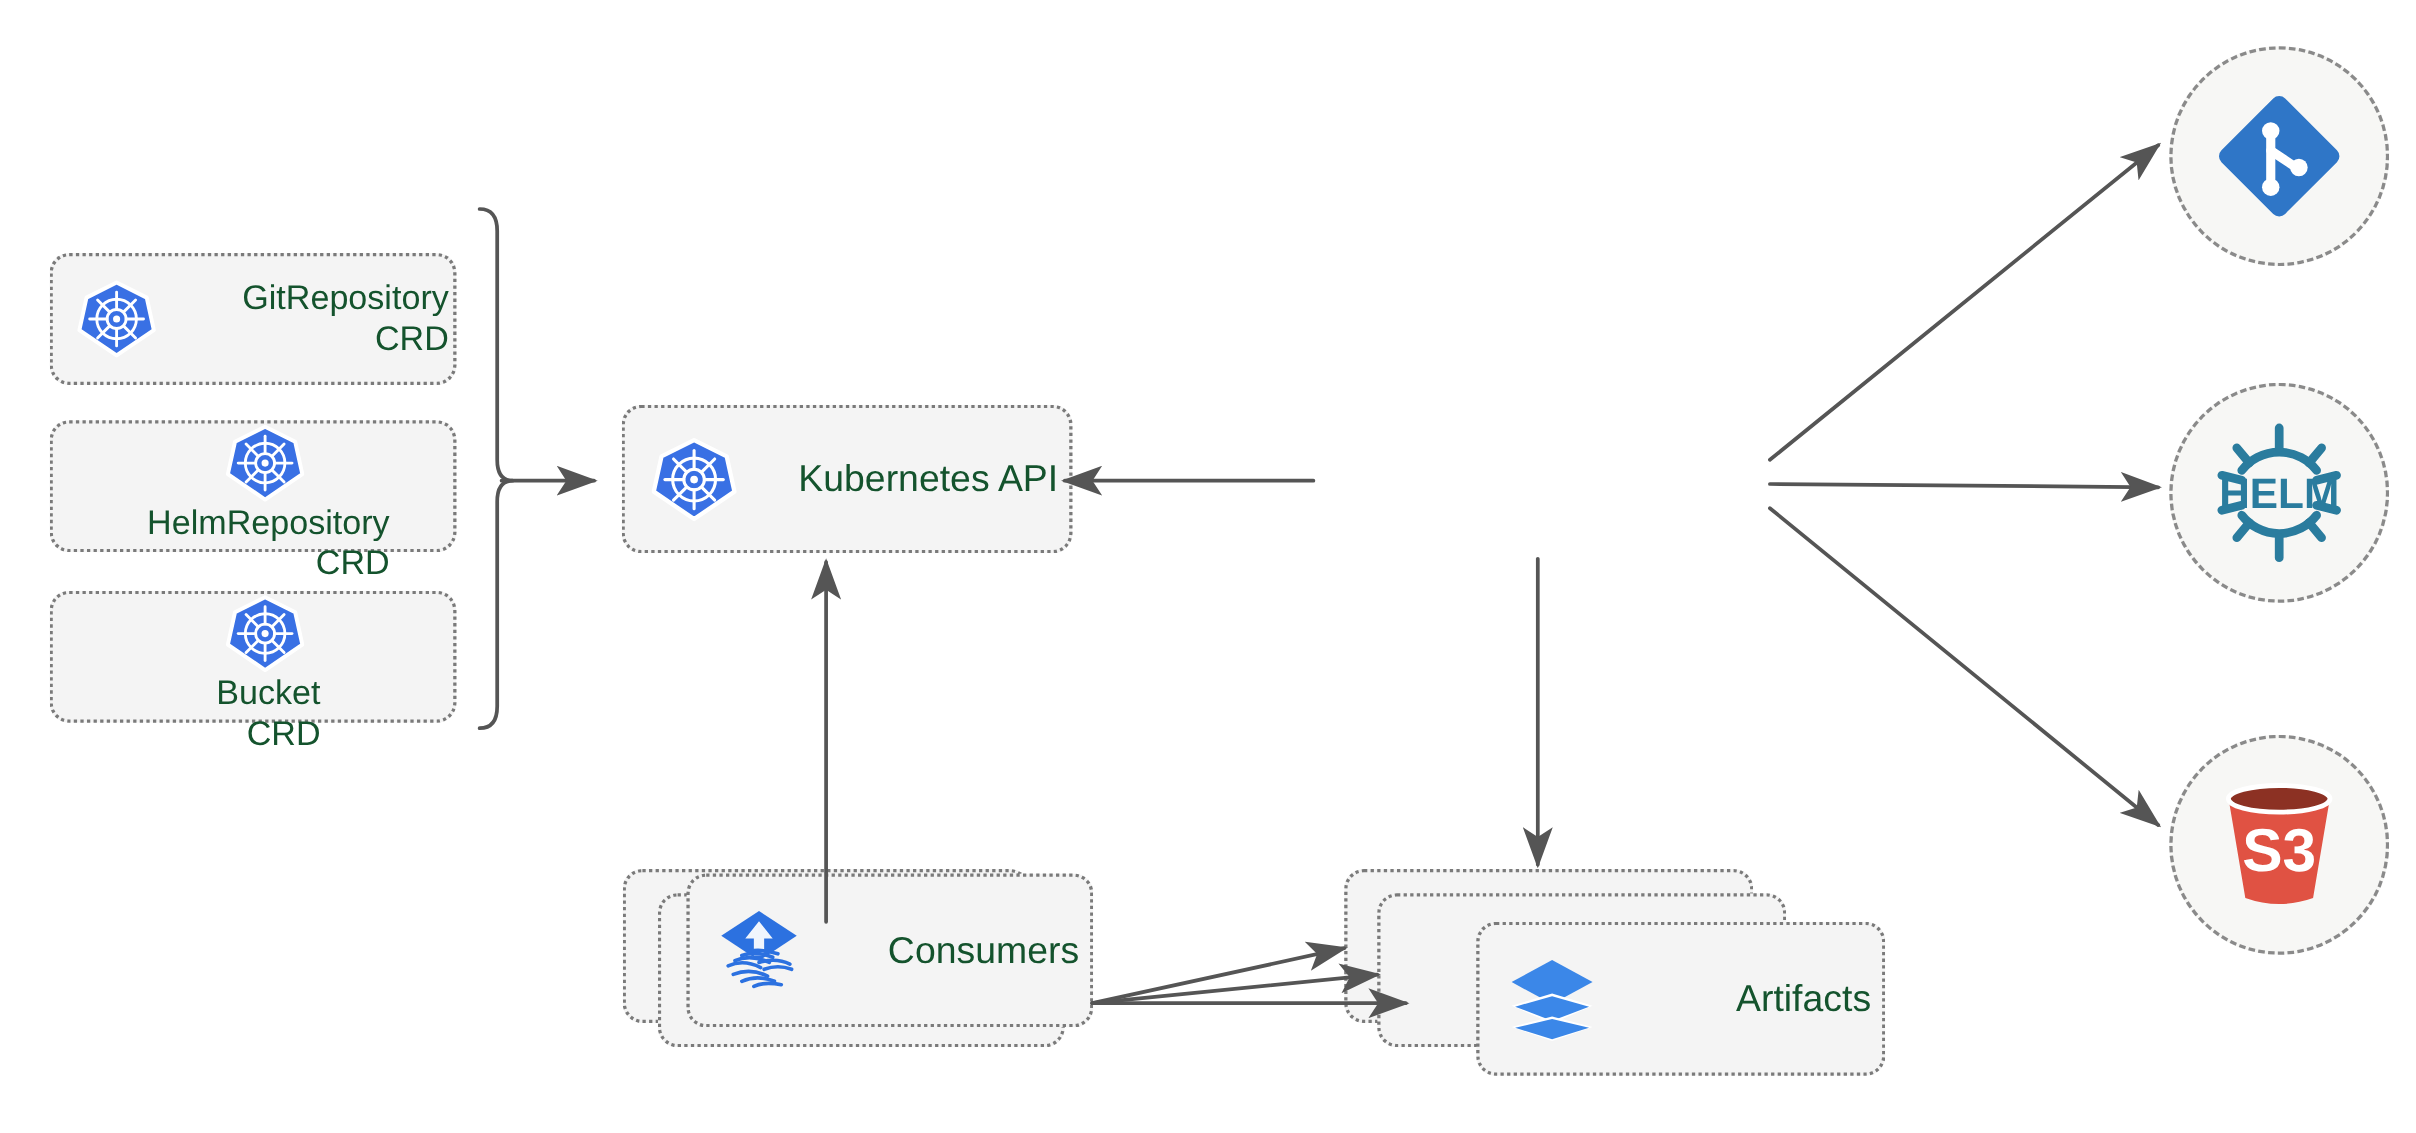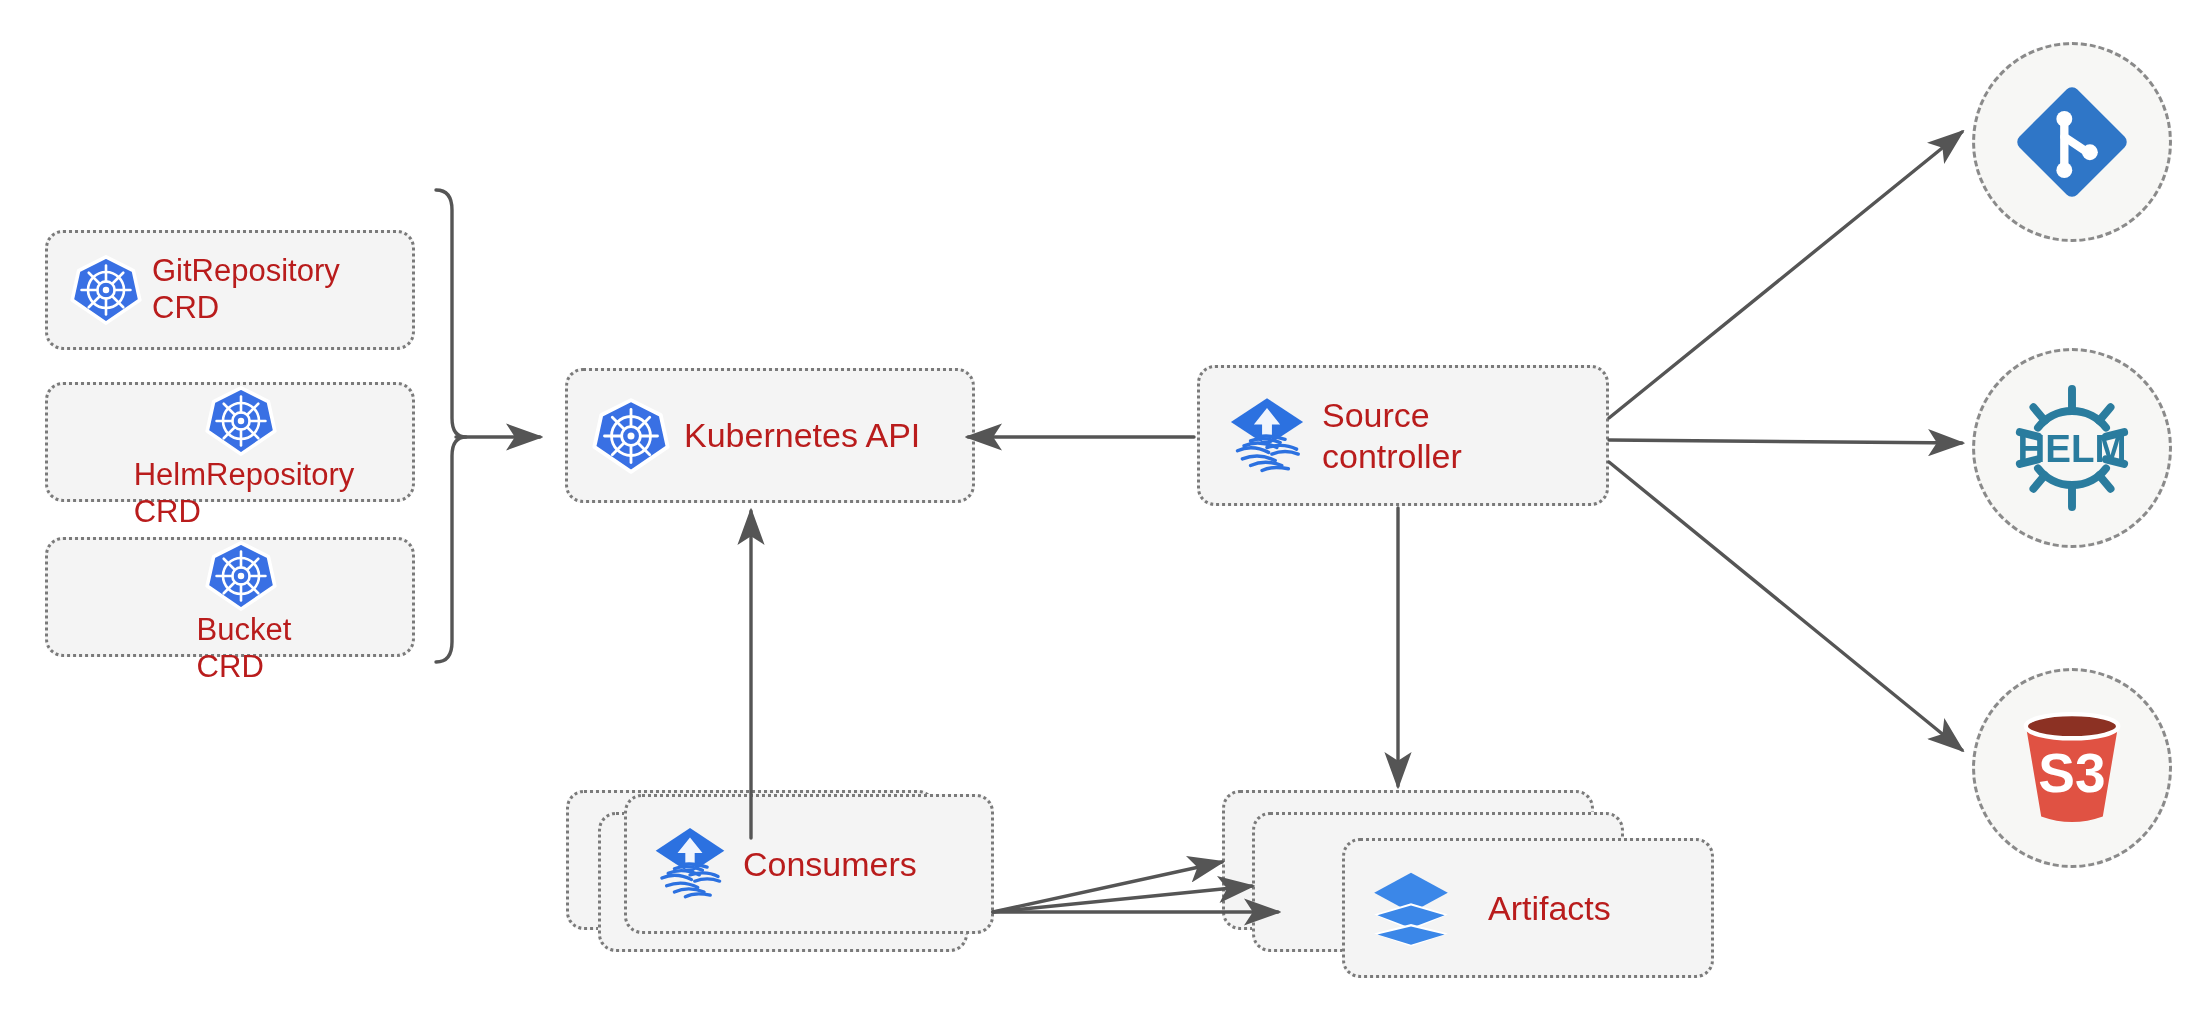--- a/index.html
+++ b/index.html
@@ -23,22 +23,22 @@
     position: absolute;
     box-sizing: border-box;
     background: #f4f4f4;
     border: 3px dotted #7a7a7a;
     border-radius: 18px;
     display: flex;
     align-items: center;
     justify-content: flex-start;
   }
   .node .label {
-    color: #b91c1c;
-    text-align: left;
+    color: #14532d;
+    text-align: right;
     line-height: 1.18;
     white-space: pre-line;
   }
   .node .icon {
     flex: 0 0 auto;
     display: block;
   }
   
   .crd {
     left: 45px;
@@ -204,27 +204,20 @@
 CRD</div>
   </div>
 
   <div class="node bigbox" style="left:565px; top:368px; width:410px; height:135px; padding-left:24px;">
     <svg class="icon" width="78" height="78" viewBox="0 0 100 100">
         <use href="#sym-kubernetes"></use>
       </svg>
     <div class="label">Kubernetes API</div>
   </div>
 
-  <div class="node bigbox" style="left:1197px; top:365px; width:412px; height:141px; padding-left:26px;">
-    <svg class="icon" width="82" height="82" viewBox="0 0 100 100">
-        <use href="#sym-flux-source"></use>
-      </svg>
-    <div class="label">Source
-controller</div>
-  </div>
 
   <div class="stack-back" style="left:566px; top:790px; width:370px; height:140px;"></div>
   <div class="stack-back" style="left:598px; top:812px; width:370px; height:140px;"></div>
   <div class="node bigbox" style="left:624px; top:794px; width:370px; height:140px; padding-left:24px;">
     <svg class="icon" width="78" height="78" viewBox="0 0 100 100">
         <use href="#sym-flux-source"></use>
       </svg>
     <div class="label">Consumers</div>
   </div>
 

